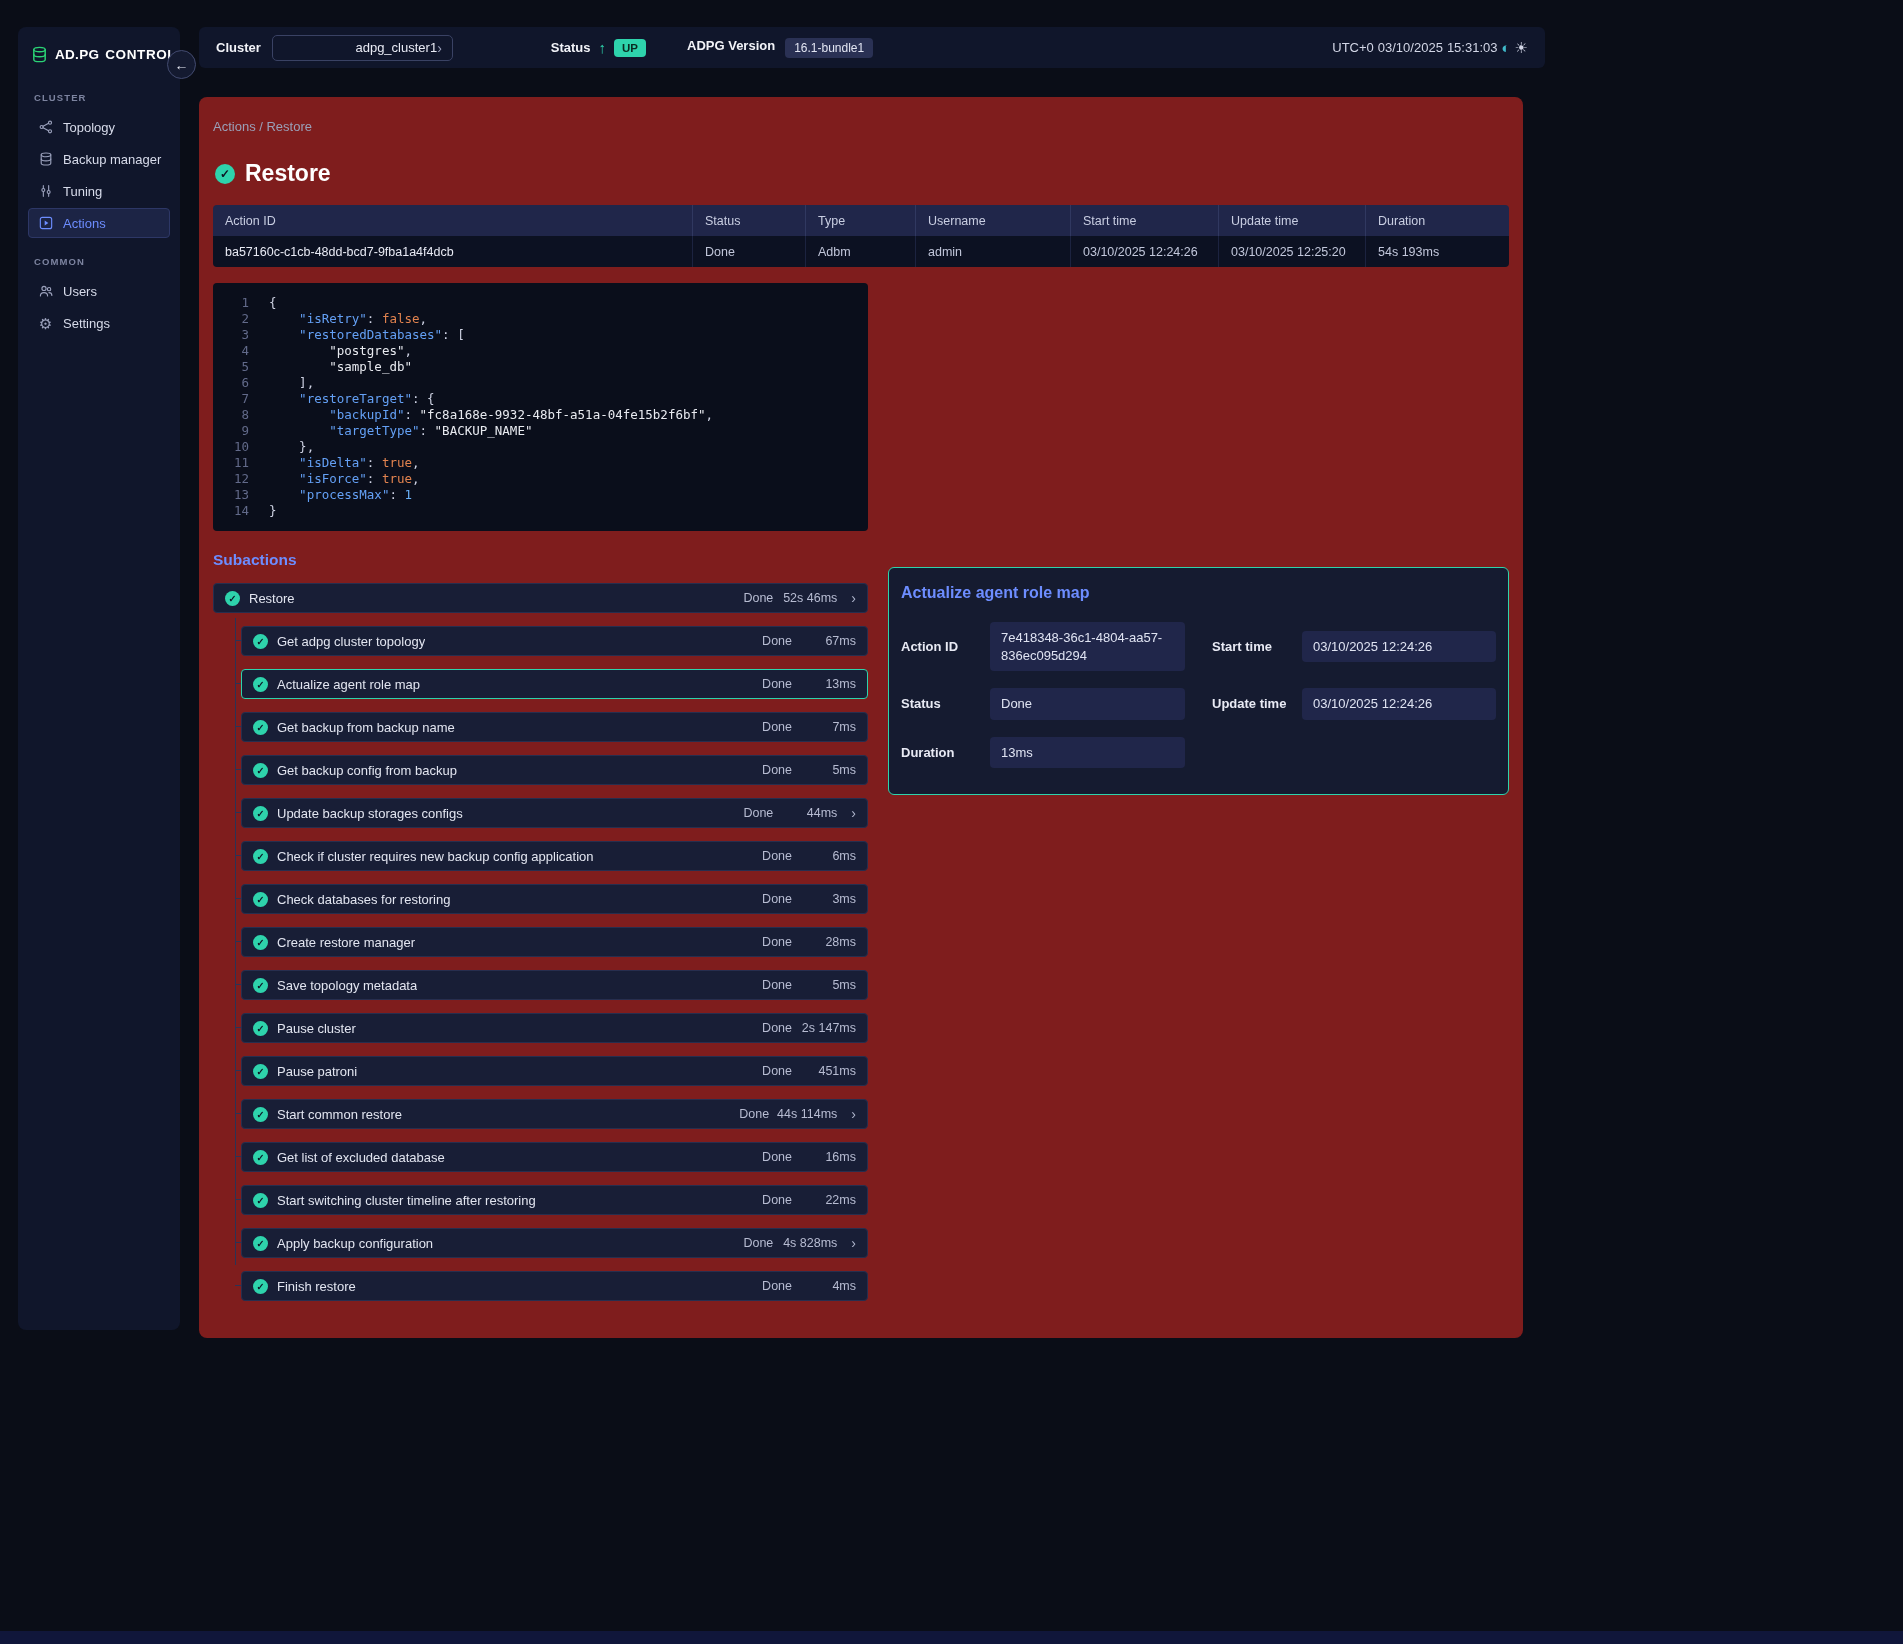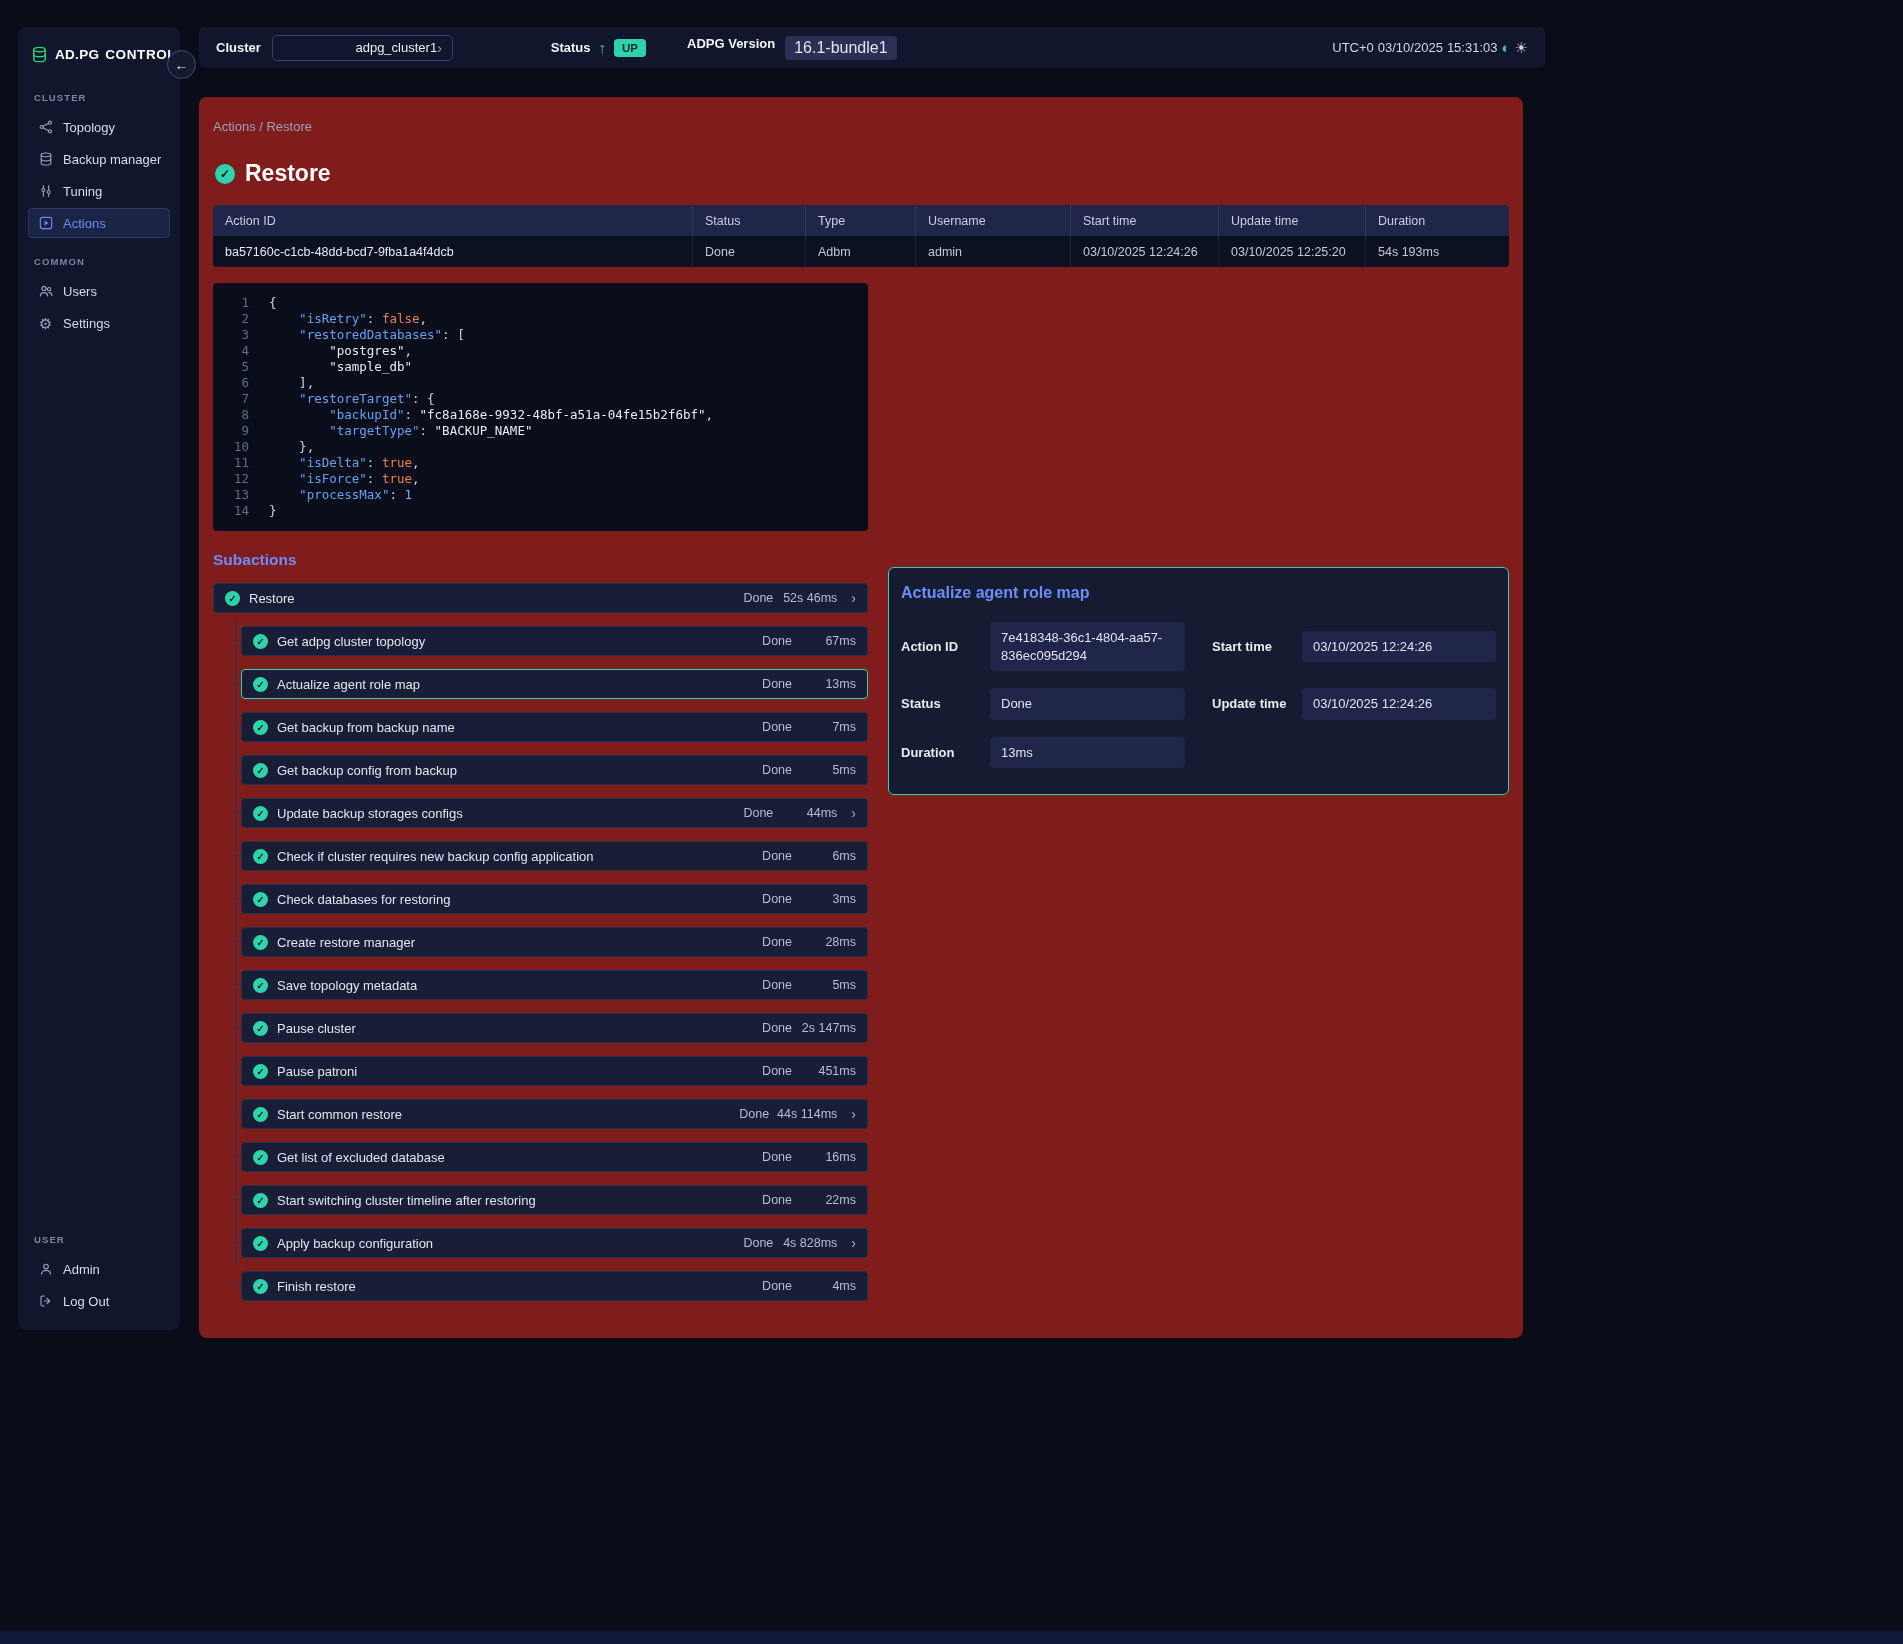--- a/index.html
+++ b/index.html
@@ -23,21 +23,21 @@
 
   
   .topbar{position:absolute;left:199px;top:27px;width:1346px;height:41px;background:#10162b;border-radius:6px;display:flex;align-items:center;padding:0 17px}
   .tb-label{font-weight:700;font-size:13px;color:#f2f3f8}
   .select{display:flex;align-items:center;justify-content:flex-end;width:181px;height:26px;border:1px solid #3a4264;border-radius:5px;padding:0 10px;margin-left:11px;color:#e8eaf4;cursor:pointer;background:#10162b}
   .sel-chev{color:#9ba1bc;font-size:14px}
   .status-group{margin-left:98px;display:flex;align-items:center;gap:8px}
   .up-arrow{color:#2ed3ac;font-weight:700;font-size:15px}
   .badge-up{background:#2ed3ac;color:#0a2b21;font-weight:700;font-size:11.5px;padding:3px 8px;border-radius:4px}
   .ver-group{margin-left:41px;display:flex;align-items:flex-start;gap:10px}
-  .badge-ver{background:#2a3154;color:#e2e5f2;font-size:16px;padding:3px 9px;border-radius:4px}
+  .badge-ver{background:#2a3154;color:#e2e5f2;font-size:12px;padding:3px 9px;border-radius:4px}
   .tb-right{margin-left:auto;display:flex;align-items:center;gap:4px;color:#d2d6e6;font-size:13px}
   .icon-theme{color:#3fb9c9;font-size:15px;cursor:pointer}
   .icon-sun{color:#d2d6e6;font-size:15px;cursor:pointer}
 
   .back-btn{position:absolute;left:167px;top:50px;width:29px;height:29px;border-radius:50%;background:#141a30;border:1px solid #434b70;color:#e8eaf4;display:flex;align-items:center;justify-content:center;font-size:14px;z-index:5;cursor:pointer}
 
   
   .main{position:absolute;left:199px;top:97px;width:1324px;min-height:1233px;background:#7f1d1d;border-radius:8px;padding:22px 14px 24px}
   .breadcrumb{color:#9aa0b8;font-size:13px}
   .bc-link{cursor:pointer}
@@ -161,41 +161,20 @@
         </span>
         <span class="nav-label">Users</span>
       </div>
       <div class="nav-item">
         <span class="nav-icon">
           <span class="tglyph">⚙</span>
         </span>
         <span class="nav-label">Settings</span>
       </div>
     </nav>
-  <div class="sidebar-bottom">
-      <div class="sec-label">USER</div>
-      <div class="nav-item">
-        <span class="nav-icon">
-          <svg viewBox="0 0 24 24" width="16" height="16" fill="none" stroke="currentColor" stroke-width="1.7" stroke-linecap="round" stroke-linejoin="round">
-            <circle cx="12" cy="8.2" r="3.4"></circle>
-            <path d="M5.4 19.8c0-3.4 2.9-5.8 6.6-5.8s6.6 2.4 6.6 5.8"></path>
-          </svg>
-        </span>
-        <span class="nav-label">Admin</span>
-      </div>
-      <div class="nav-item">
-        <span class="nav-icon">
-          <svg viewBox="0 0 24 24" width="16" height="16" fill="none" stroke="currentColor" stroke-width="1.7" stroke-linecap="round" stroke-linejoin="round">
-            <path d="M9.5 4.5H7A2.5 2.5 0 0 0 4.5 7v10A2.5 2.5 0 0 0 7 19.5h2.5"></path>
-            <path d="M13.5 8l4 4-4 4M17.5 12h-8"></path>
-          </svg>
-        </span>
-        <span class="nav-label">Log Out</span>
-      </div>
-    </div>
 </div>
 
 <div class="topbar">
   <span class="tb-label">Cluster</span>
   <div class="select">
     <span>adpg_cluster1</span>
     <span class="sel-chev">›</span>
   </div>
   <div class="status-group">
     <span class="tb-label">Status</span>

